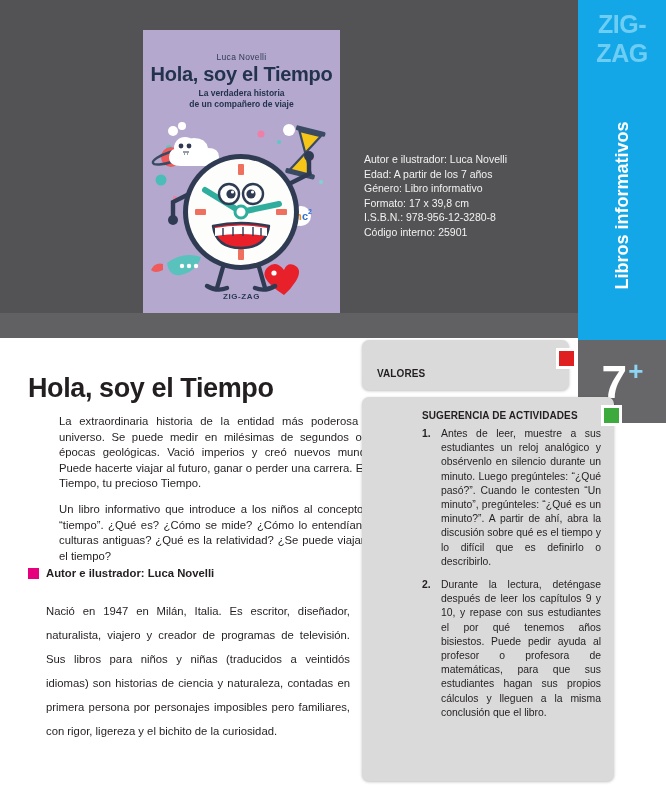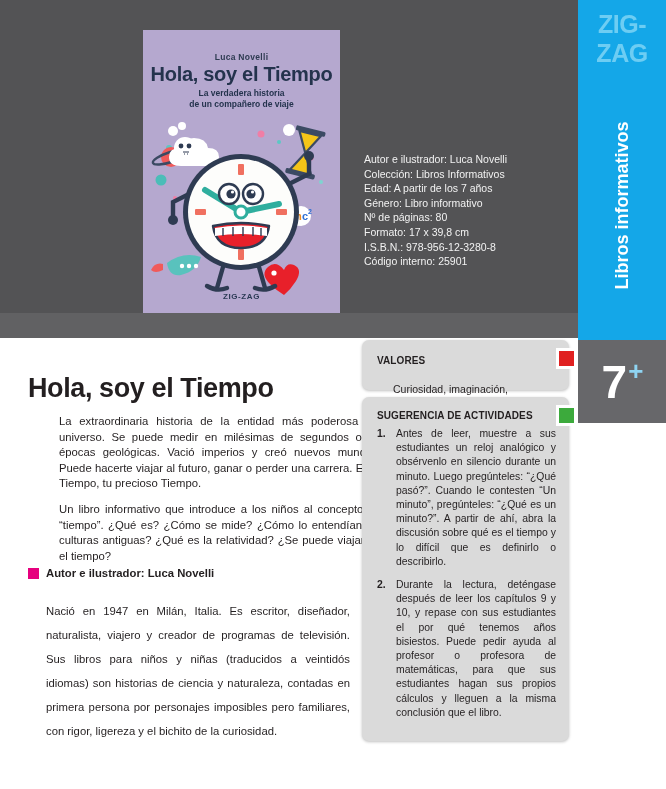--- a/index.html
+++ b/index.html
@@ -40,21 +40,21 @@
     position:relative;top:-11px;left:1px;}
 
   
   #book-cover{
     position:absolute;left:143px;top:30px;width:197px;height:283px;
     background:#b5a8cf;overflow:hidden;
     box-shadow:0 0 0 0 rgba(0,0,0,0);
   }
   #cover-author{
     position:absolute;top:22px;left:0;width:197px;text-align:center;
-    color:#2e3b52;font-size:8.5px;font-weight:bold;letter-spacing:.3px;
+    color:#2e3b52;font-size:8.5px;font-weight:normal;letter-spacing:.3px;
   }
   #cover-title{
     position:absolute;top:33px;left:0;width:197px;text-align:center;
     color:#24334d;font-size:20px;font-weight:bold;letter-spacing:-.3px;
   }
   #cover-subtitle{
     position:absolute;top:58px;left:0;width:197px;text-align:center;
     color:#24334d;font-size:8.5px;font-weight:bold;line-height:11px;
   }
   #cover-imprint{
@@ -93,24 +93,24 @@
   
   .card{
     position:absolute;background:#dadada;border-radius:7px;
     box-shadow:0 1px 3px rgba(0,0,0,.25);
   }
   .card-swatch{position:absolute;width:21px;height:21px;right:-8px;top:8px;
     border:3px solid #ffffff;box-sizing:border-box;}
   .card h4{margin:0 0 2px 0;font-size:10px;font-weight:bold;color:#231f20;letter-spacing:.1px;}
 
   #card-valores{left:362px;top:340px;width:207px;height:50px;}
-  #card-valores .inner{padding:15px 14px 0 15px;}
+  #card-valores .inner{padding:28px 14px 0 15px;}
   #card-valores p{margin:16px;font-size:10.5px;line-height:14px;color:#231f20;}
 
-  #card-actividades{left:362px;top:397px;width:207px;height:344px;}
+  #card-actividades{left:362px;top:397px;width:207px;height:384px;padding-left:45px;}
   #card-actividades .inner{padding:13px 13px 0 15px;}
   ol#activity-list{margin:6px 0 0 0;padding:0;list-style:none;}
   ol#activity-list li{
     display:flex;gap:6px;margin-bottom:9px;
     font-size:10.4px;line-height:14.2px;color:#231f20;
   }
   ol#activity-list li .num{font-weight:bold;flex:0 0 13px;}
   ol#activity-list li .txt{text-align:justify;flex:1 1 auto;}
 </style>
 </head>
@@ -231,24 +231,22 @@
   <div id="cover-subtitle">
     <span>La verdadera historia</span><br>
     <span>de un compañero de viaje</span>
   </div>
   <div id="cover-imprint">ZIG-ZAG</div>
 </div>
 
 <div id="tech-sheet">
   <ul>
     <li>Autor e ilustrador: Luca Novelli</li>
-    <li>Colección: Libros Informativos</li>
     <li>Edad: A partir de los 7 años</li>
     <li>Género: Libro informativo</li>
-    <li>Nº de páginas: 80</li>
     <li>Formato: 17 x 39,8 cm</li>
     <li>I.S.B.N.: 978-956-12-3280-8</li>
     <li>Código interno: 25901</li>
   </ul>
 </div>
 
 <h1 id="main-title">Hola, soy el Tiempo</h1>
 <p id="par-1" class="body-par">La extraordinaria historia de la entidad más poderosa del universo. Se puede medir en milésimas de segundos o en épocas geológicas. Vació imperios y creó nuevos mundos. Puede hacerte viajar al futuro, ganar o perder una carrera. Es el Tiempo, tu precioso Tiempo.</p>
 <p id="par-2" class="body-par">Un libro informativo que introduce a los niños al concepto de “tiempo”. ¿Qué es? ¿Cómo se mide? ¿Cómo lo entendían las culturas antiguas? ¿Qué es la relatividad? ¿Se puede viajar en el tiempo?</p>
 

